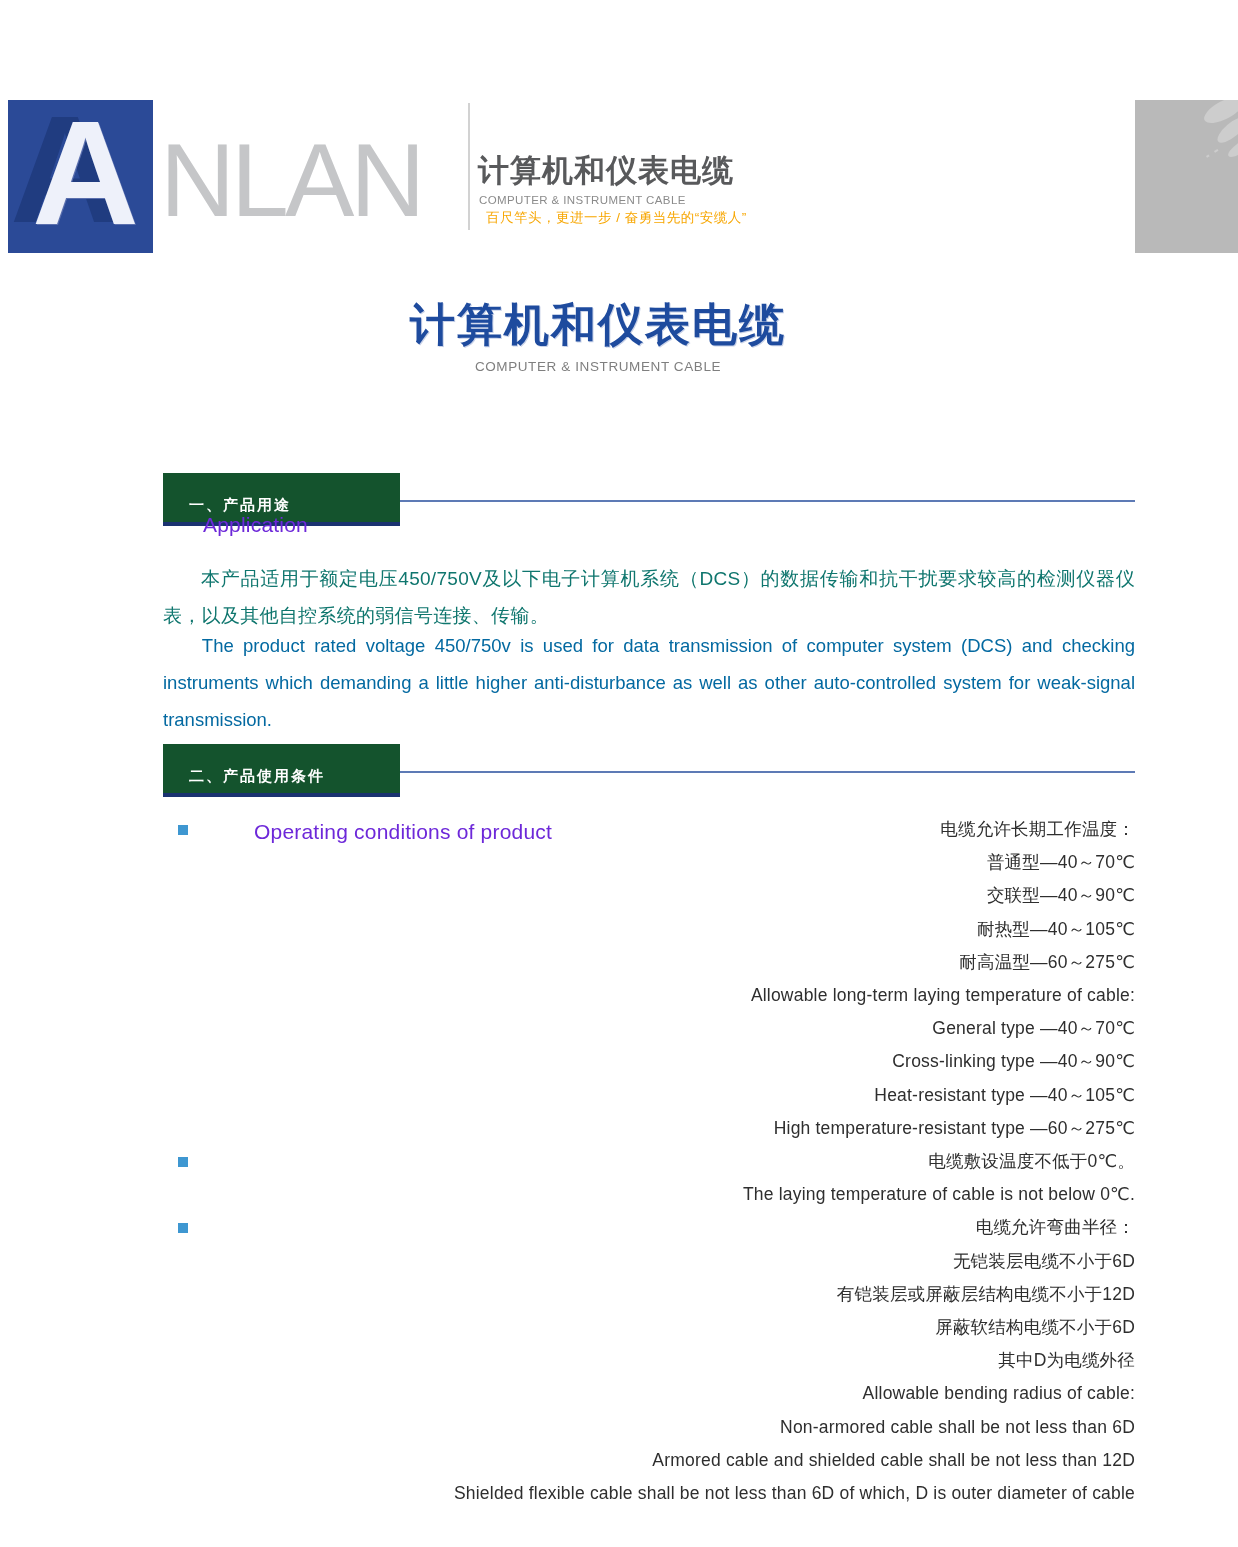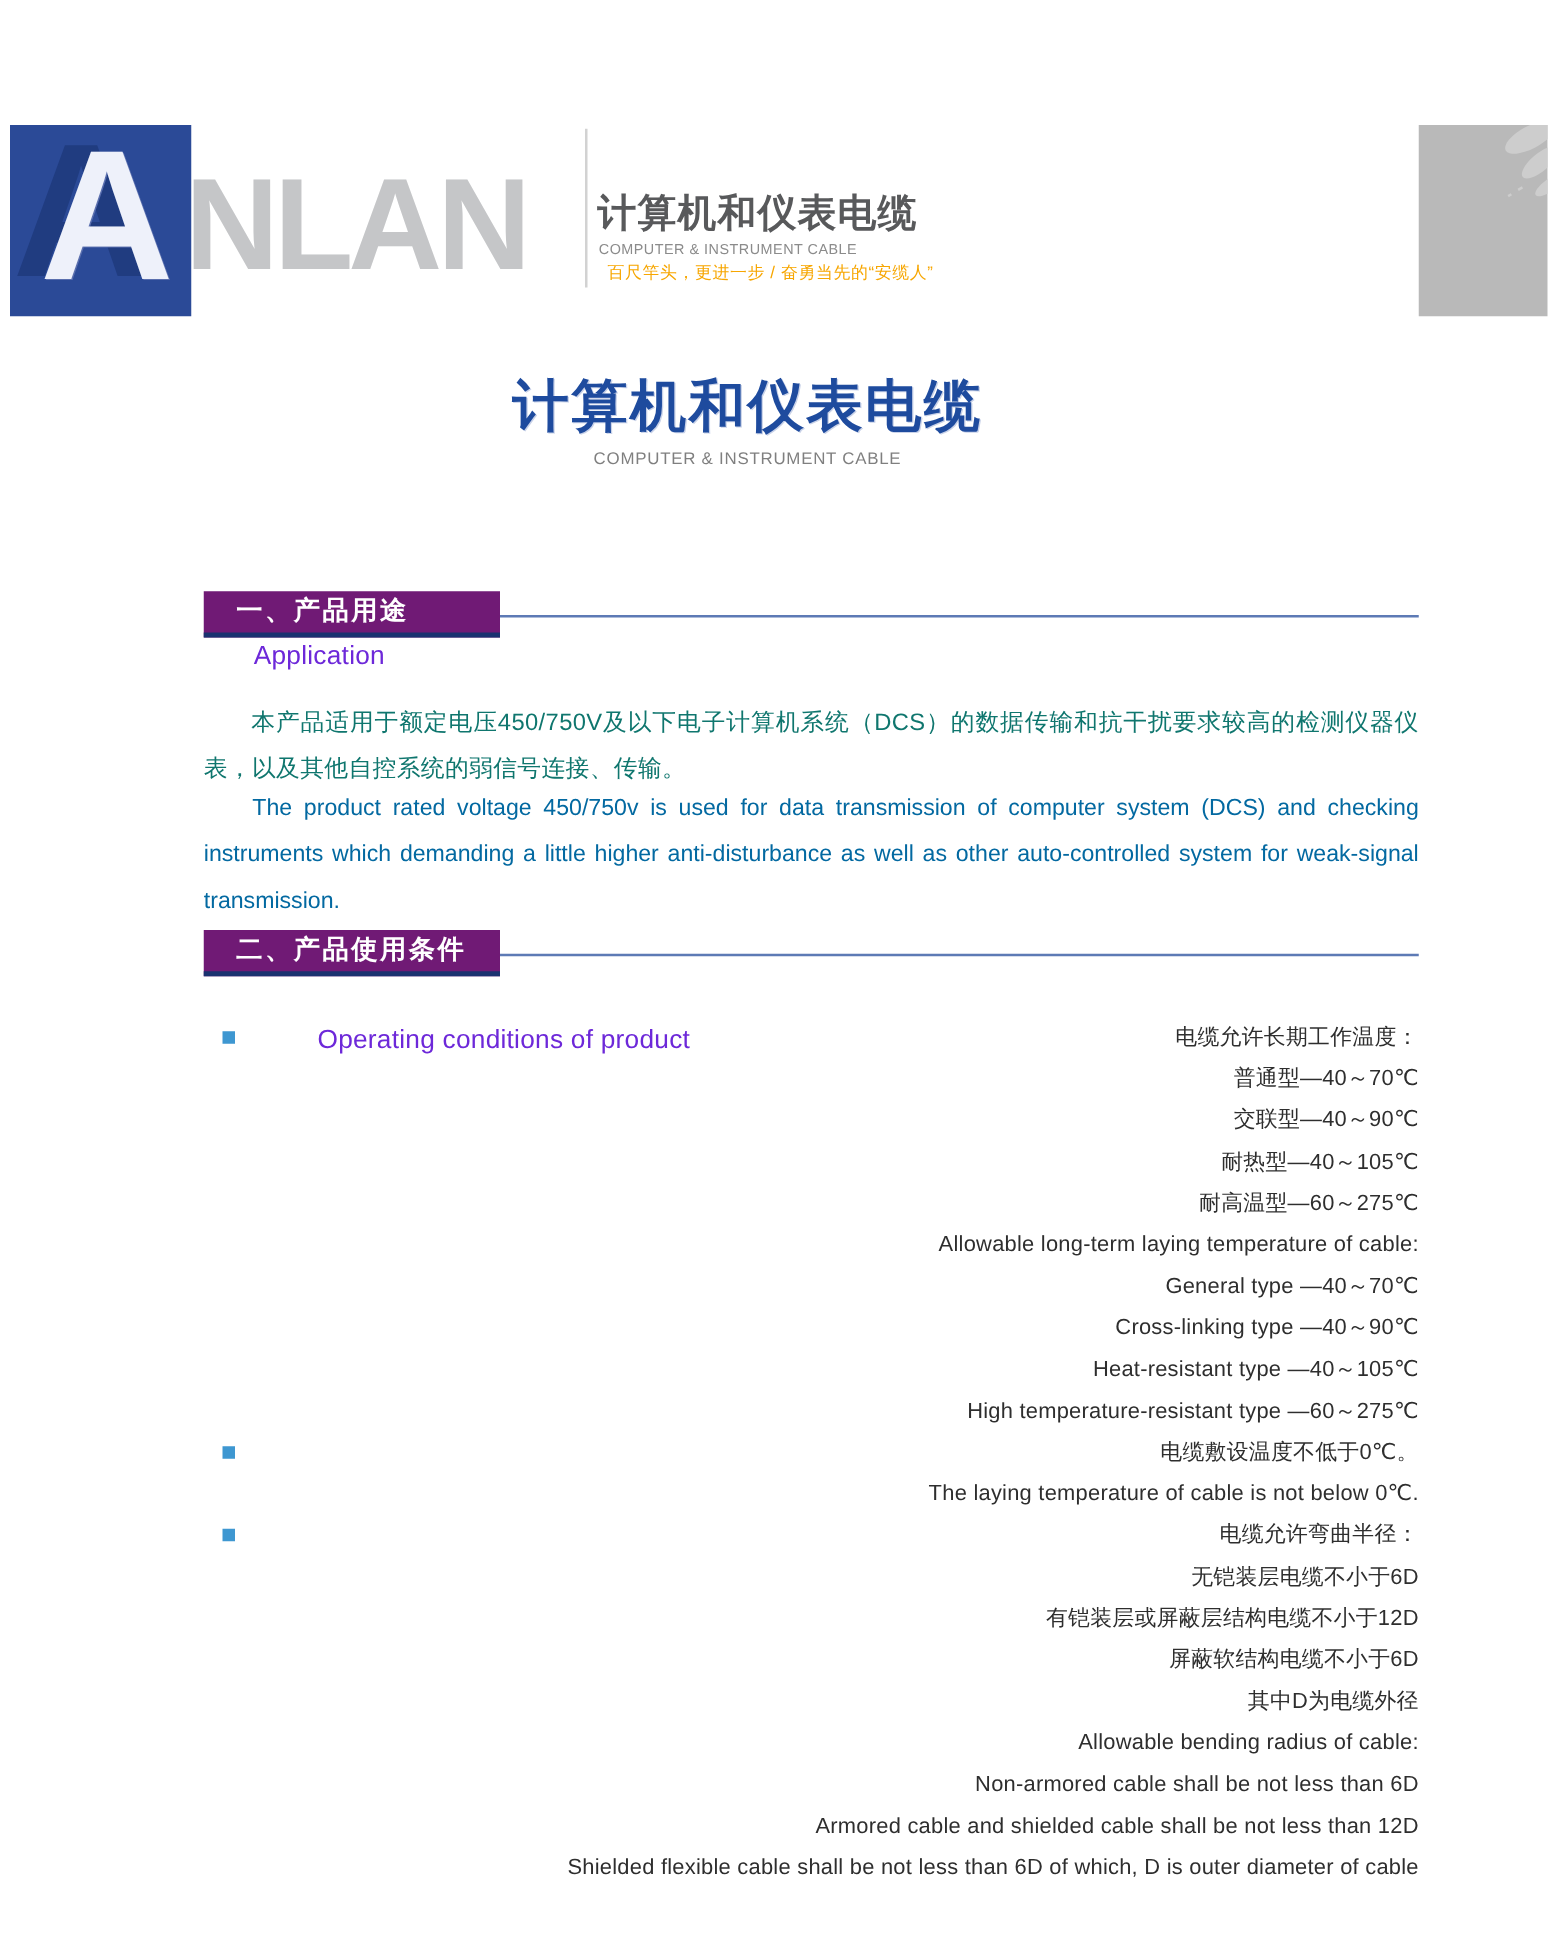--- a/index.html
+++ b/index.html
@@ -16,21 +16,21 @@
   }
   .logo-a-shadow{
     position:absolute;left:2px;top:-22px;font-size:152px;font-weight:700;
     color:#203c80;line-height:1.2;letter-spacing:0;
   }
   .logo-a-main{
     position:absolute;left:24px;top:-16px;font-size:148px;font-weight:700;
     color:#eef1fa;line-height:1.2;text-shadow:1px 1px 0 #5a6fae;
   }
   .logo-rest{
-    position:absolute;left:148px;top:128px;font-size:104px;font-weight:700;
+    position:absolute;left:160px;top:128px;font-size:104px;font-weight:400;
     color:#c5c6c8;letter-spacing:-4px;line-height:1;
   }
   .header-divider{
     position:absolute;left:468px;top:103px;width:2px;height:127px;background:#d2d2d2;
   }
   .header-title-zh{
     position:absolute;left:478px;top:152px;font-size:31px;font-weight:700;color:#58595b;
     letter-spacing:1px;line-height:1.2;
   }
   .header-title-en{
@@ -53,23 +53,23 @@
   }
   .doc-title-en{
     font-size:13.5px;color:#7f7f7f;letter-spacing:.6px;margin-top:6px;
   }
   
   .content{position:absolute;left:163px;top:0;width:972px;}
   .section-head{display:flex;align-items:center;}
   .section-head-1{position:absolute;left:0;top:473px;width:972px;}
   .section-head-2{position:absolute;left:0;top:744px;width:972px;}
   .section-badge{
-    width:211px;background:#701a75;border-bottom:4px solid #1a3270;
-    color:#ffffff;font-size:21px;font-weight:700;letter-spacing:2px;
-    padding:2px 0 3px 26px;line-height:28px;flex:0 0 auto;
+    width:211px;background:#14532d;border-bottom:4px solid #1a3270;
+    color:#ffffff;font-size:15px;font-weight:700;letter-spacing:2px;
+    padding:18px 0 3px 26px;line-height:28px;flex:0 0 auto;
   }
   .section-line{flex:1 1 auto;height:2px;background:#5d7ab5;margin-top:2px;}
   .section-sub{font-size:21px;color:#6d28d9;letter-spacing:.2px;}
   .sub-1{position:absolute;left:40px;top:513px;}
   .sub-2{position:absolute;left:44px;top:820px;margin-left:47px;}
   .para{width:972px;text-align:justify;margin:0;}
   .para-zh{
     position:absolute;left:0;top:560px;font-size:19px;color:#0f766e;line-height:37px;
     text-indent:2em;letter-spacing:.3px;
   }

